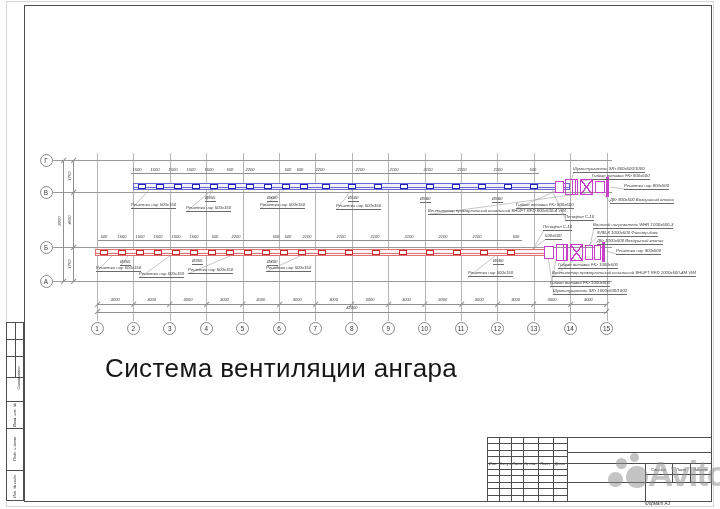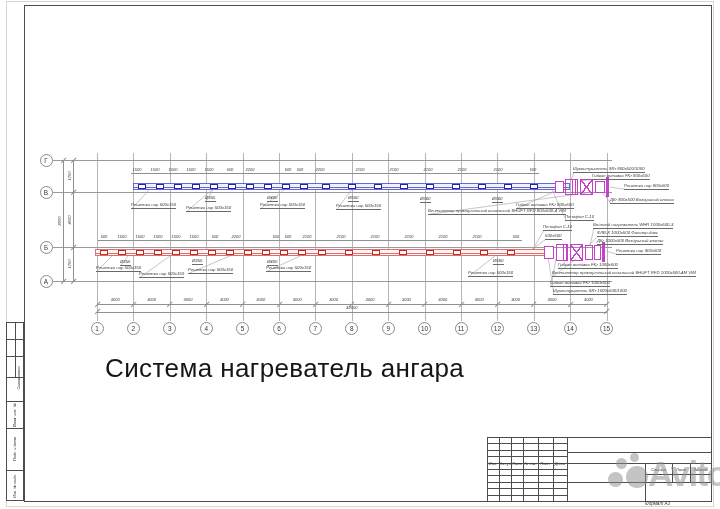--- a/index.html
+++ b/index.html
@@ -322,21 +322,21 @@
       <div class="abs" style="left: 6px; top: 377px; width: 18px; height: 0.5px; background: rgb(77, 77, 77);"></div>
       <div class="abs" style="left: 6px; top: 401px; width: 18px; height: 0.5px; background: rgb(77, 77, 77);"></div>
       <div class="abs" style="left: 6px; top: 428px; width: 18px; height: 0.5px; background: rgb(77, 77, 77);"></div>
       <div class="abs" style="left: 6px; top: 470px; width: 18px; height: 0.5px; background: rgb(77, 77, 77);"></div>
       <div class="abs" style="left: 15px; top: 322px; width: 0.5px; height: 55px; background: rgb(77, 77, 77);"></div>
       <div class="abs strip-lbl rot" style="left: 19px; top: 378px;">Согласовано</div>
       <div class="abs strip-lbl rot" style="left: 15px; top: 414.5px;">Взам. инв. №</div>
       <div class="abs strip-lbl rot" style="left: 15px; top: 449px;">Подп. и дата</div>
       <div class="abs strip-lbl rot" style="left: 15px; top: 485.5px;">Инв. № подл.</div>
     </div>
-  <div class="abs title">Система нагреватель ангара</div>
+  <div class="abs title">Система вентиляции ангара</div>
   <div class="abs fmt">Формат А3</div>
   <div class="abs wm">
     <span class="wm-dot" style="left:20px;top:8px;width:11px;height:11px"></span>
     <span class="wm-dot" style="left:34px;top:3px;width:9px;height:9px"></span>
     <span class="wm-dot" style="left:12px;top:22px;width:15px;height:15px"></span>
     <span class="wm-dot" style="left:30px;top:16px;width:22px;height:22px"></span>
     <span class="wm-text">Avito</span>
   </div>
 </div>
 

